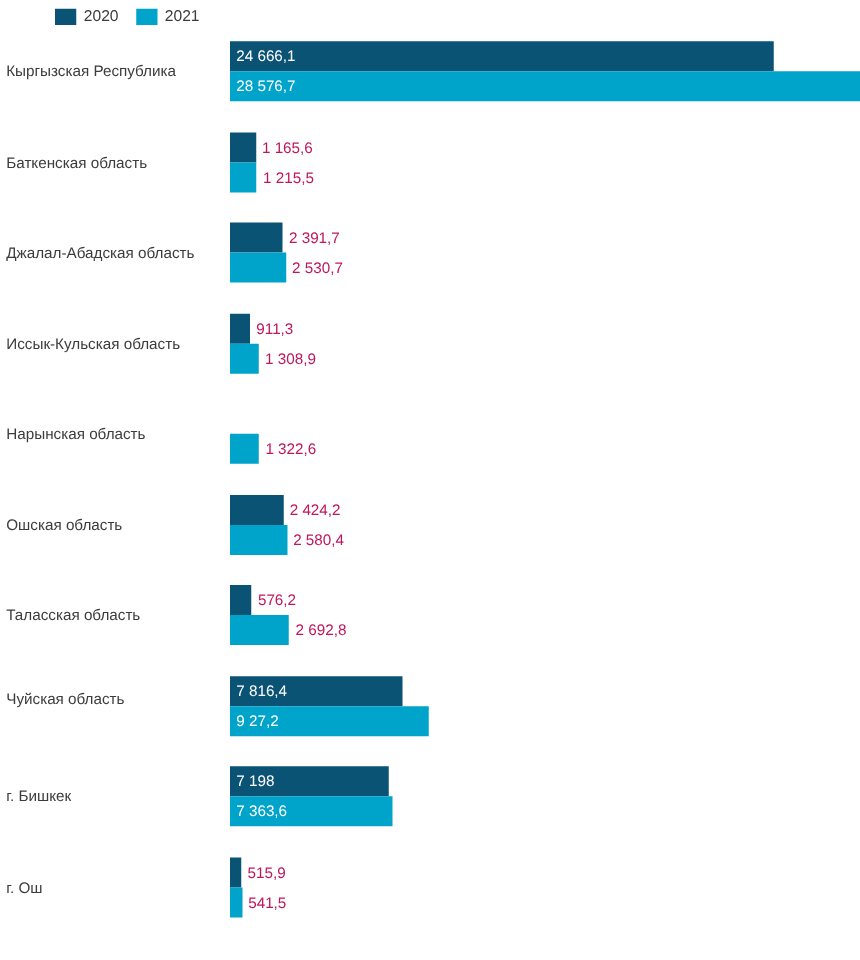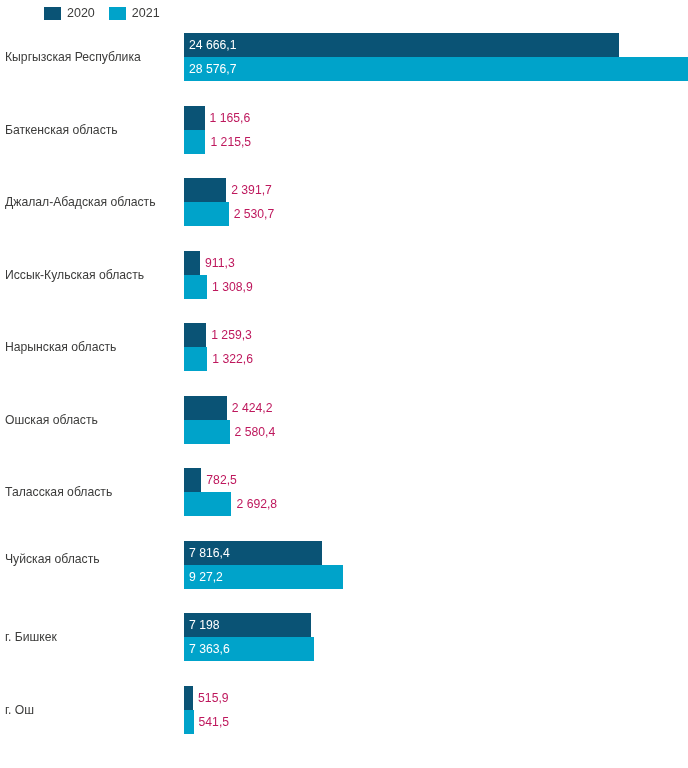--- a/index.html
+++ b/index.html
@@ -106,45 +106,41 @@
           <div class="bar bar-2020" style="width: 16.0726px;"></div>
           <div class="val outside" style="left: 21.0726px;">911,3</div>
         </div>
         <div class="bar-row" style="left: 184px; top: 24px; width: 504px;">
           <div class="bar bar-2021" style="width: 23.0851px;"></div>
           <div class="val outside" style="left: 28.0851px;">1 308,9</div>
         </div>
       </div>
       <div class="group" style="top: 323px; height: 48px;">
         <div class="cat-label" style="top: 17px;">Нарынская область</div>
-        <div class="bar-row" style="left: 184px; top: 0px; width: 504px;">
-          <div class="bar bar-2020" style="width: 22.2103px;"></div>
-          <div class="val outside" style="left: 27.2103px;">1 259,3</div>
-        </div>
         <div class="bar-row" style="left: 184px; top: 24px; width: 504px;">
           <div class="bar bar-2021" style="width: 23.3267px;"></div>
           <div class="val outside" style="left: 28.3267px;">1 322,6</div>
         </div>
       </div>
       <div class="group" style="top: 395.5px; height: 48px;">
         <div class="cat-label" style="top: 17px;">Ошская область</div>
         <div class="bar-row" style="left: 184px; top: 0px; width: 504px;">
           <div class="bar bar-2020" style="width: 42.7556px;"></div>
           <div class="val outside" style="left: 47.7556px;">2 424,2</div>
         </div>
         <div class="bar-row" style="left: 184px; top: 24px; width: 504px;">
           <div class="bar bar-2021" style="width: 45.5105px;"></div>
           <div class="val outside" style="left: 50.5105px;">2 580,4</div>
         </div>
       </div>
       <div class="group" style="top: 468px; height: 48px;">
         <div class="cat-label" style="top: 17px;">Таласская область</div>
         <div class="bar-row" style="left: 184px; top: 0px; width: 504px;">
           <div class="bar bar-2020" style="width: 17.3495px;"></div>
-          <div class="val outside" style="left: 22.3495px;">782,5</div>
+          <div class="val outside" style="left: 22.3495px;">576,2</div>
         </div>
         <div class="bar-row" style="left: 184px; top: 24px; width: 504px;">
           <div class="bar bar-2021" style="width: 47.4929px;"></div>
           <div class="val outside" style="left: 52.4929px;">2 692,8</div>
         </div>
       </div>
       <div class="group" style="top: 540.5px; height: 48px;">
         <div class="cat-label" style="top: 11px;">Чуйская область</div>
         <div class="bar-row" style="left: 184px; top: 0px; width: 504px;">
           <div class="bar bar-2020" style="width: 137.858px;"></div>

